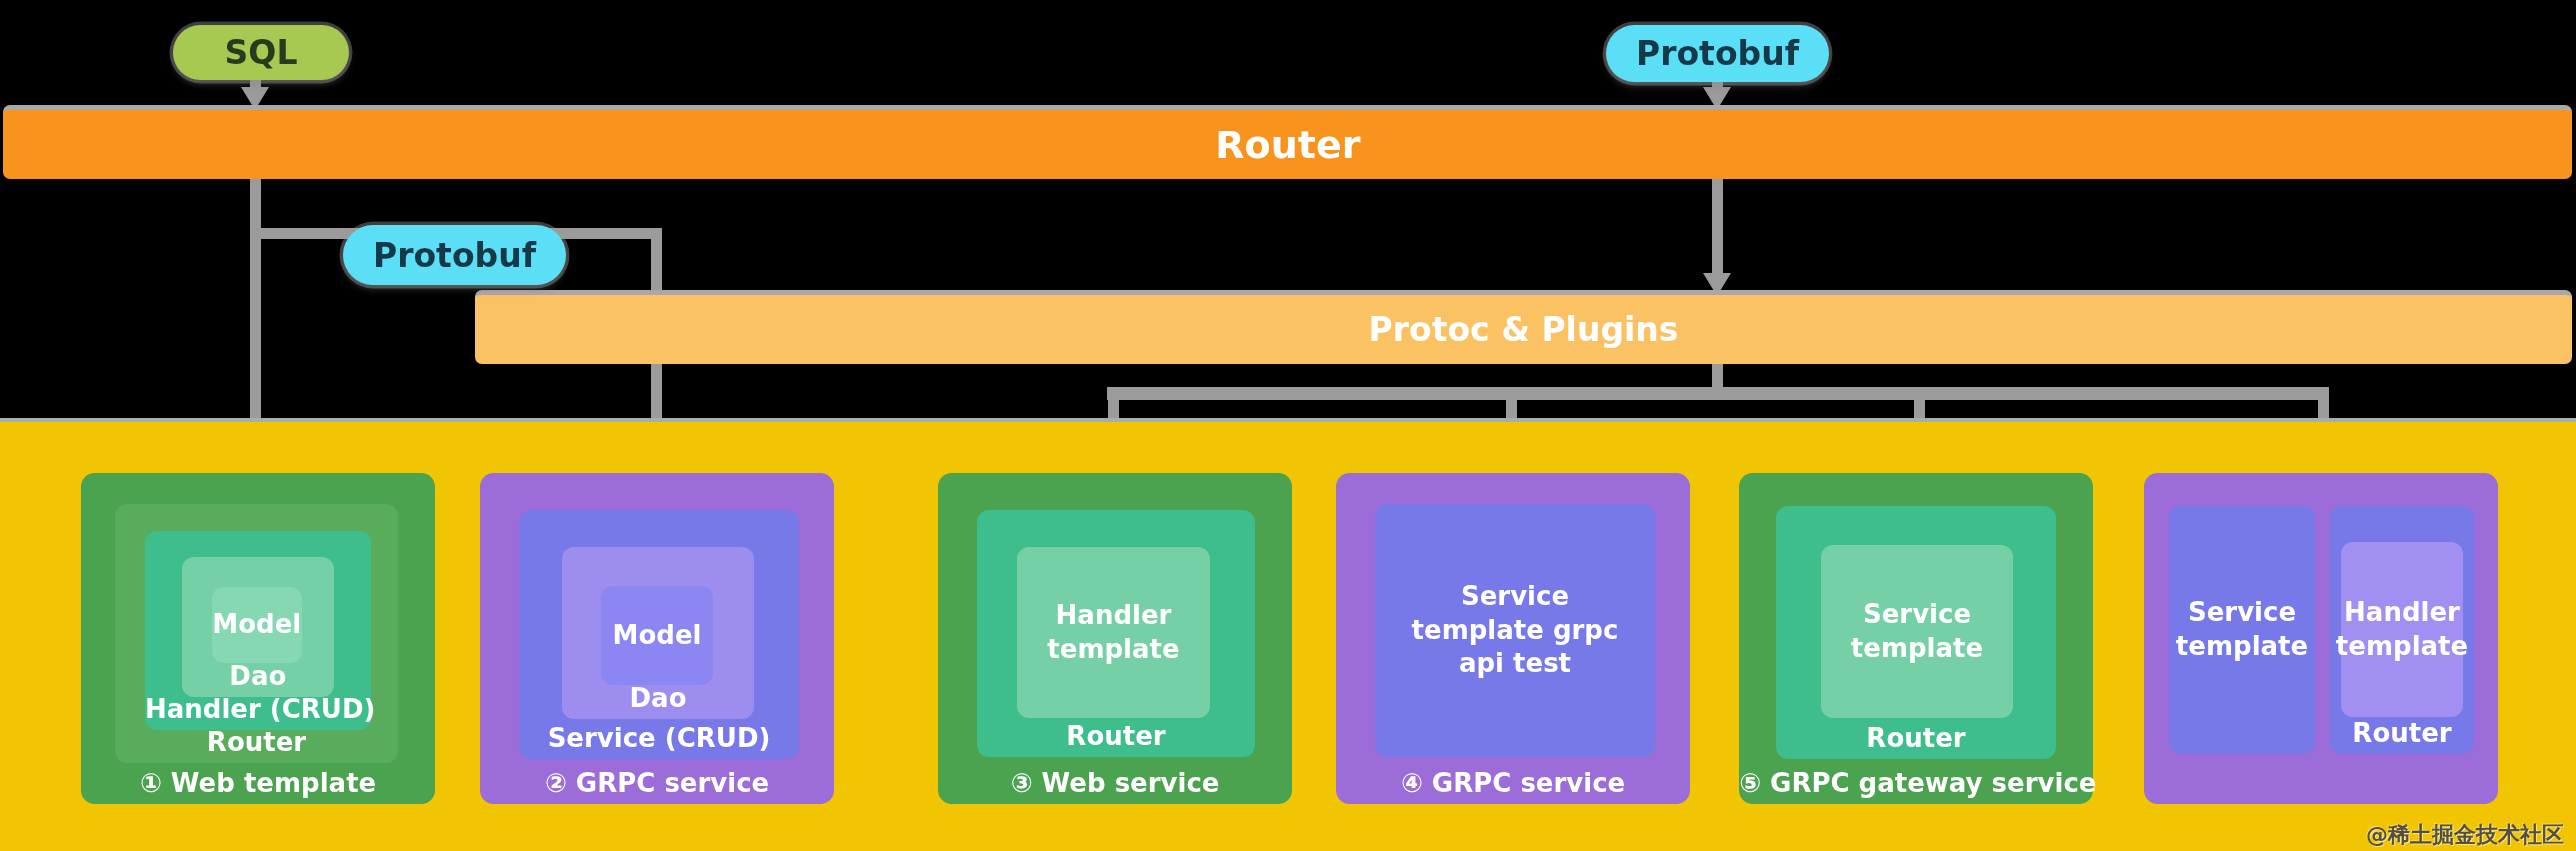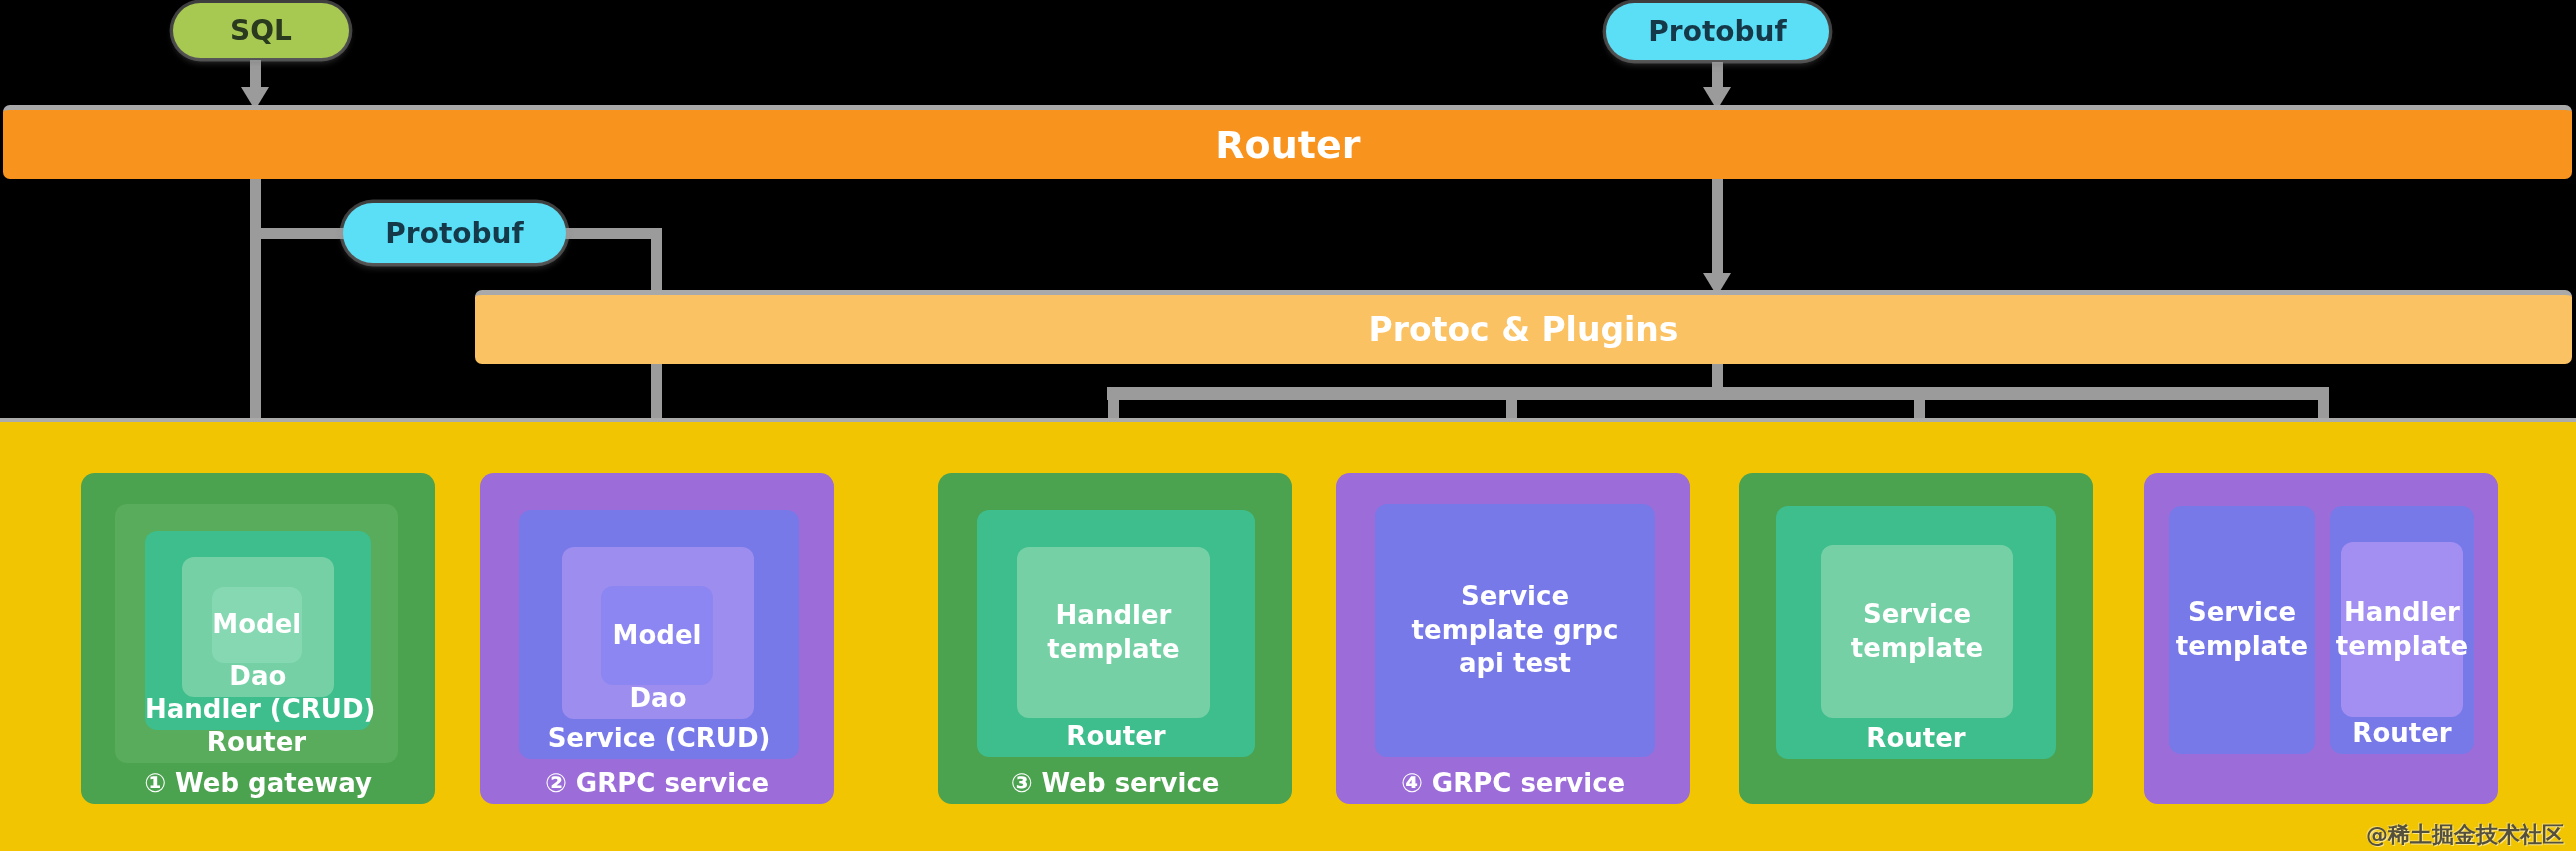--- a/index.html
+++ b/index.html
@@ -7,22 +7,22 @@
        font-family:"DejaVu Sans","Liberation Sans",sans-serif;font-weight:bold;}
 
   
   .line{position:absolute;background:#9B9B9B;}
   .arrow{position:absolute;width:0;height:0;
          border-left:14.6px solid transparent;border-right:14.6px solid transparent;
          border-top:23px solid #9B9B9B;}
 
   
   .badge{position:absolute;display:flex;align-items:center;justify-content:center;
-         font-size:28px;border-radius:31px;
-         box-shadow:0 0 0 3.4px rgba(160,160,160,.38),0 4.3px 7.7px rgba(110,110,110,.45);}
+         font-size:33px;border-radius:31px;
+         box-shadow:0 0 0 3.4px rgba(160,160,160,.38),0 4.3px 7.7px rgba(110,110,110,.45);margin-top:22px;}
   #badge-sql{left:173px;top:3.4px;width:176px;height:55px;background:#A7C851;color:#2A3A1E;}
   #badge-protobuf-top{left:1606px;top:3.4px;width:223px;height:57px;background:#5BDFF6;color:#16394A;}
   #badge-protobuf-mid{left:343px;top:203px;width:223px;height:60px;background:#5BDFF6;color:#16394A;z-index:3;}
 
   
   .bar{position:absolute;display:flex;align-items:center;justify-content:center;
        color:#fff;box-sizing:border-box;border-radius:6.9px;}
   #sponge-bar{left:3.4px;top:105px;width:2569px;height:74px;background:#F8941D;
               border-top:5.1px solid #A9A9A9;font-size:38px;z-index:2;}
   #protoc-bar{left:475px;top:290px;width:2097px;height:74px;background:#FAC262;
@@ -105,21 +105,21 @@
 <div class="badge" id="badge-sql">SQL</div>
 <div class="badge" id="badge-protobuf-top">Protobuf</div>
 <div class="badge" id="badge-protobuf-mid">Protobuf</div>
 
 <div class="bar" id="sponge-bar">Router</div>
 <div class="bar" id="protoc-bar">Protoc &amp; Plugins</div>
 
 <div id="yellow-band"></div>
 
 <div class="svc-box" id="box1">
-  <div class="box-label">① Web gateway</div>
+  <div class="box-label">① Web template</div>
   <div class="lvl" id="box1-l2">
     <div class="lvl-label">Router</div>
     <div class="lvl" id="box1-l3">
       <div class="lvl-label">Handler (CRUD)</div>
       <div class="lvl" id="box1-l4">
         <div class="lvl-label">Dao</div>
         <div class="lvl" id="box1-l5">
           <div class="center-text">Model</div>
         </div>
       </div>
@@ -151,20 +151,21 @@
 </div>
 
 <div class="svc-box" id="box4">
   <div class="box-label">④ GRPC service</div>
   <div class="lvl" id="box4-inner">
     <div class="center-text" style="padding:0 18px;">Service template grpc api test</div>
   </div>
 </div>
 
 <div class="svc-box" id="box5">
+  <div class="box-label">⑤ GRPC gateway service</div>
   <div class="lvl" id="box5-l2">
     <div class="lvl-label">Router</div>
     <div class="lvl" id="box5-inner">
       <div class="center-text" style="padding:0 26px;">Service template</div>
     </div>
   </div>
 </div>
 
 <div class="svc-box" id="box6">
   <div class="lvl" id="box6-left">

